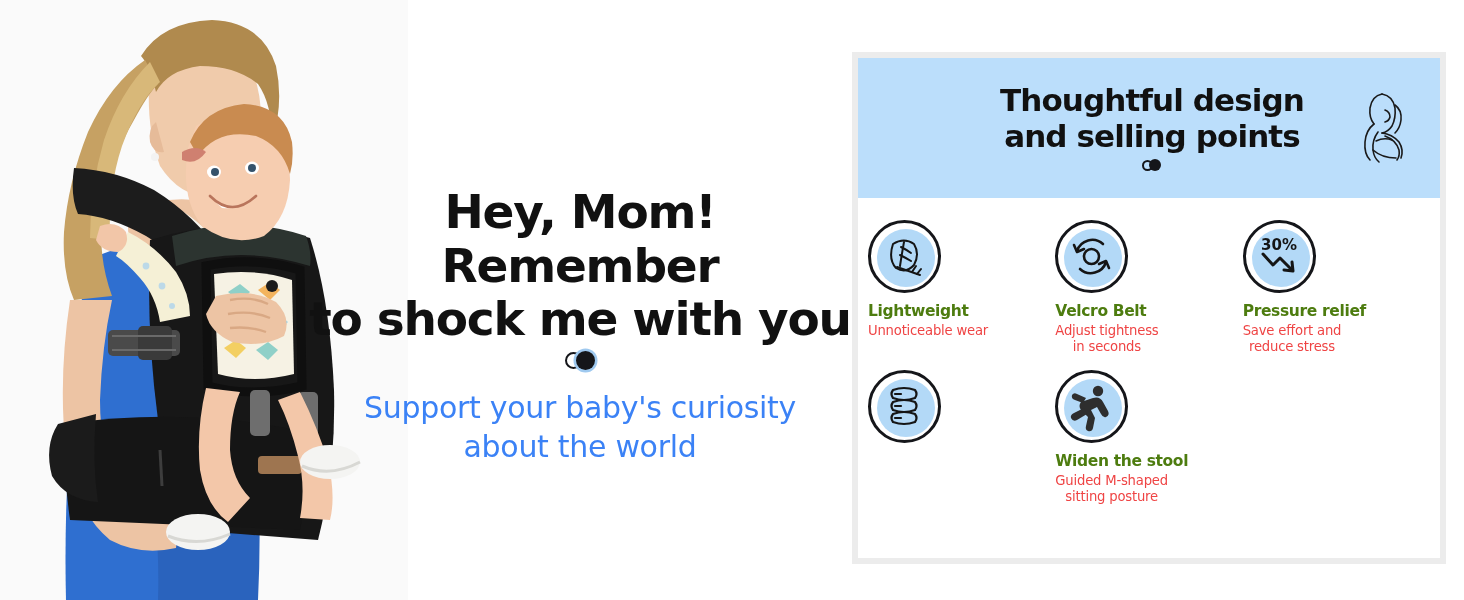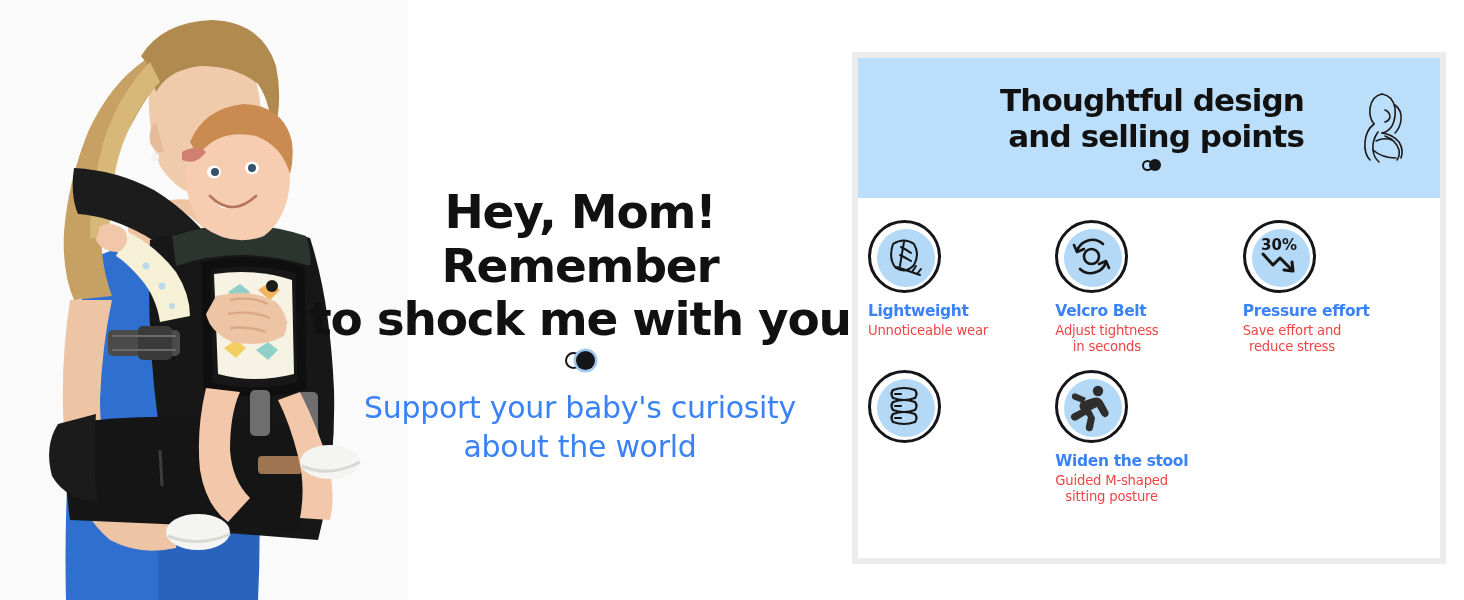--- a/index.html
+++ b/index.html
@@ -72,21 +72,20 @@
     background:#bbdefb;
     height:140px;
     display:flex;align-items:center;justify-content:center;
   }
   .panel-title-wrap{text-align:center;margin-left:6px;}
   .panel-title{
     font-family:"DejaVu Sans",sans-serif;
     font-weight:700;font-size:31px;line-height:1.16;
     letter-spacing:-0.9px;color:#111111;margin:0;
     white-space:pre-line;
-    text-align:right;
   }
   .panel-dots{
     display:flex;align-items:center;justify-content:center;
     height:16px;margin-top:3px;
   }
   .panel-dots .dot-ring{
     width:11px;height:11px;border:2px solid #15161a;margin-right:-4px;
   }
   .panel-dots .dot-solid{width:12px;height:12px;box-shadow:none;}
   .mom-mark{
@@ -112,21 +111,21 @@
   }
   .badge-fill{
     position:absolute;left:9px;top:9px;width:58px;height:58px;
     border-radius:50%;background:#b3d9f7;
   }
   .badge-art{position:absolute;inset:0;}
   .badge-art svg{display:block;width:73px;height:73px;}
   .feat-title{
     font-family:"DejaVu Sans",sans-serif;
     font-weight:700;font-size:15.5px;line-height:1.17;
-    letter-spacing:-0.35px;color:#3b82f6;margin:0;max-width:172px;
+    letter-spacing:-0.35px;color:#4d7c0f;margin:0;max-width:172px;
     white-space:pre-line;
   }
   .feat-desc{
     font-family:"DejaVu Sans",sans-serif;
     font-weight:400;font-size:13.2px;line-height:1.24;
     letter-spacing:-0.2px;color:#ef4444;margin:3px 0 0 0;max-width:176px;
     white-space:pre-line;
   }
 </style>
 </head>
@@ -309,21 +308,21 @@
           <span class="badge-fill"></span>
           <span class="badge-ring"></span>
           <span class="badge-art">
             <svg viewBox="0 0 73 73" xmlns="http://www.w3.org/2000/svg">
               <text x="36" y="30" text-anchor="middle" font-family="DejaVu Sans, sans-serif" font-size="15" font-weight="700" fill="#151515">30%</text>
               <path d="M20 34 L30 45 L37 38 L49 50" fill="none" stroke="#151515" stroke-width="3" stroke-linecap="round" stroke-linejoin="round"></path>
               <path d="M41 50 L50 51 L49 42" fill="none" stroke="#151515" stroke-width="3" stroke-linecap="round" stroke-linejoin="round"></path>
             </svg>
           </span>
         </div>
-        <p class="feat-title">Pressure effort</p>
+        <p class="feat-title">Pressure relief</p>
         <p class="feat-desc">Save effort and
 reduce stress</p>
       </div>
 
 
       <div class="cell">
         <div class="badge">
           <span class="badge-fill"></span>
           <span class="badge-ring"></span>
           <span class="badge-art">

